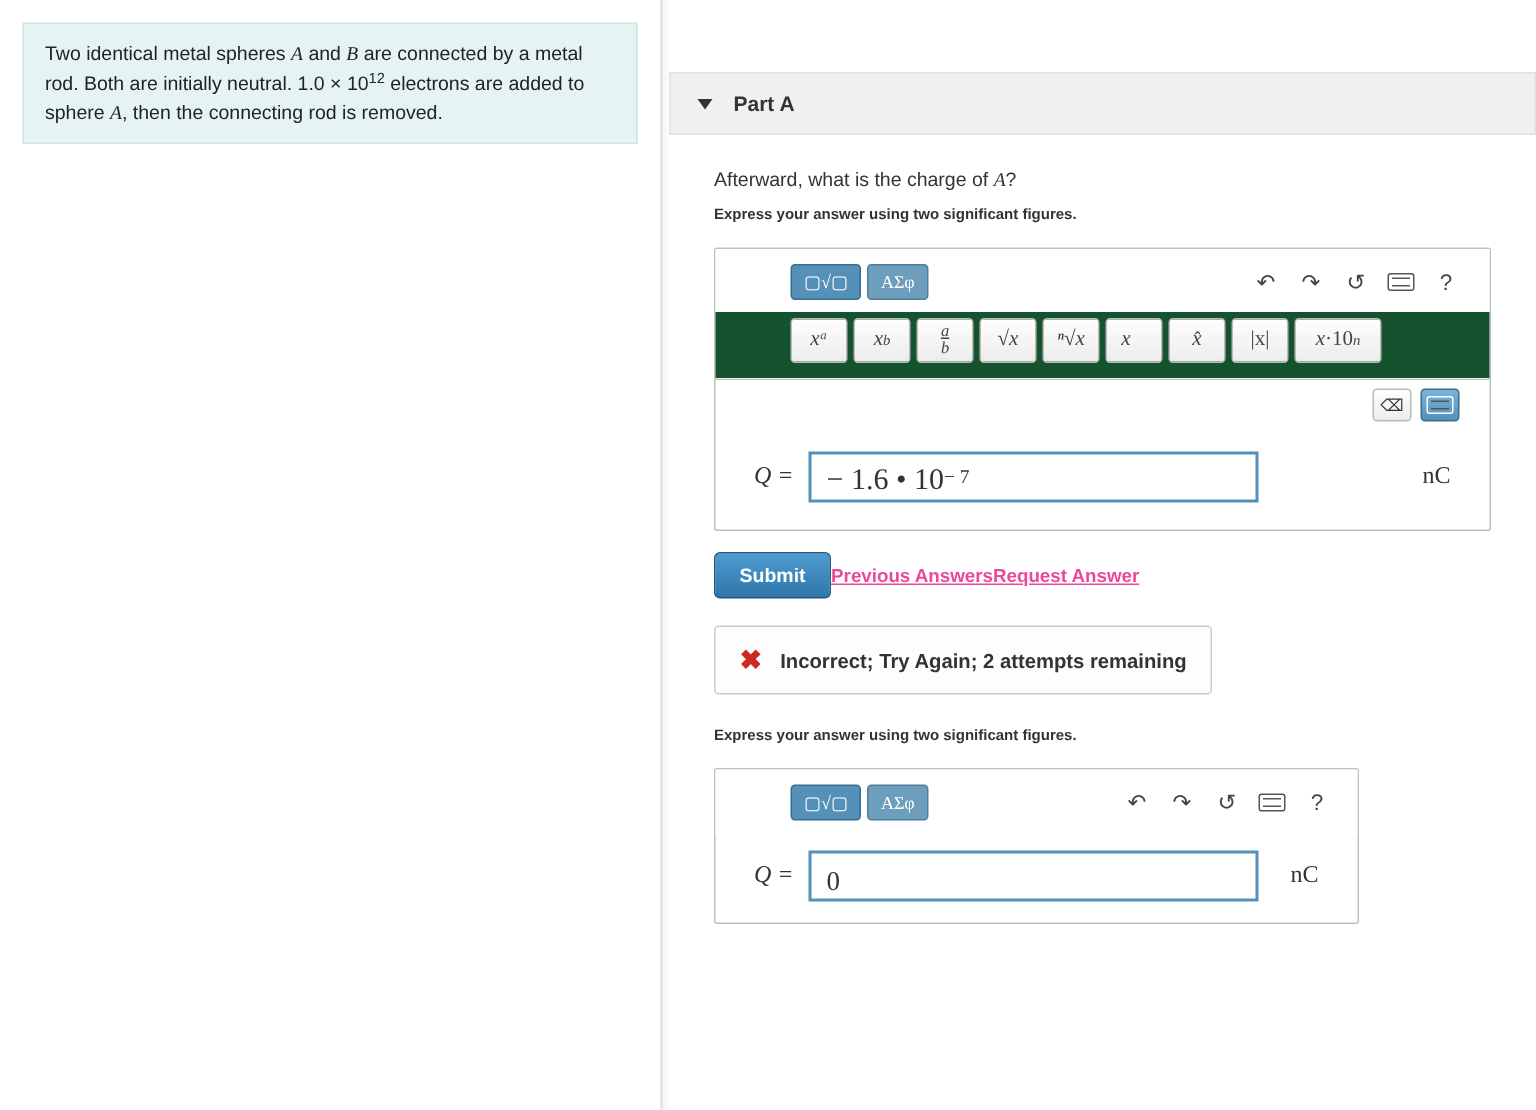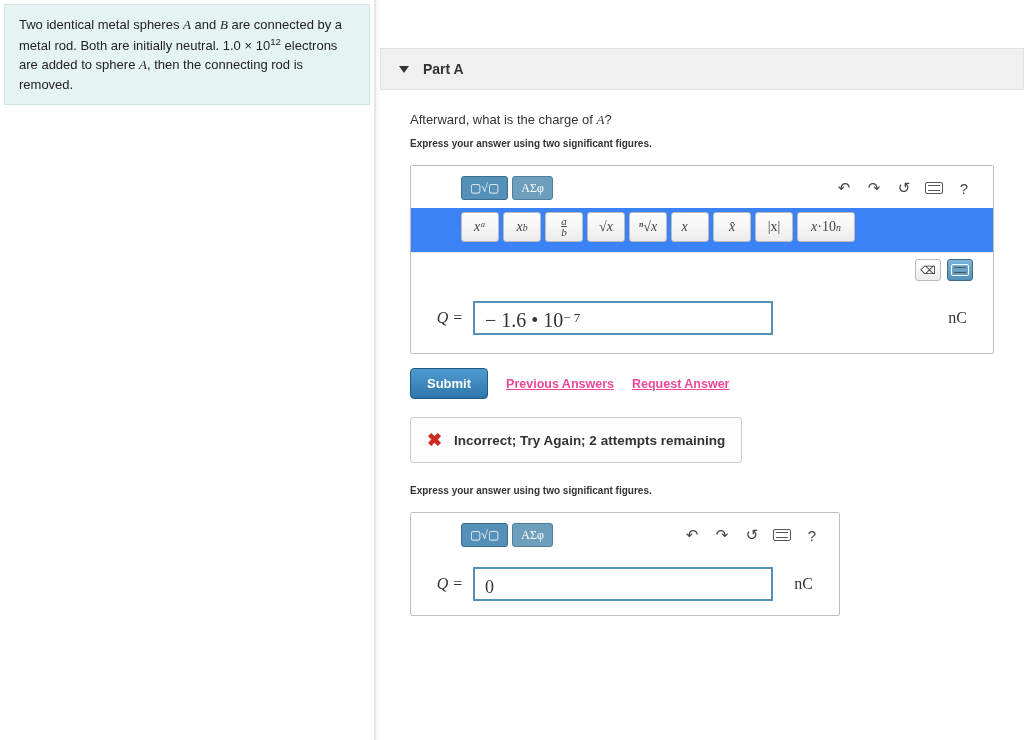--- a/index.html
+++ b/index.html
@@ -7,22 +7,22 @@
     font-family: Arial, Helvetica, sans-serif;
     font-size: 13px;
     color: #333;
     background: #fff;
     width: 1024px;
     height: 740px;
     overflow: hidden;
     display: flex;
   }
   .left-pane {
-    width: 374px;
-    padding: 4px;
+    width: 440px;
+    padding: 15px;
     flex-shrink: 0;
   }
   .problem-box {
     background: #e5f3f2;
     border: 1px solid #d0e5e3;
     padding: 10px 14px;
     font-size: 13px;
     line-height: 1.5;
     color: #222;
   }
@@ -101,21 +101,21 @@
   }
   .tb-spacer { flex: 1; }
   .icon-btn {
     width: 26px; height: 22px;
     display: inline-flex; align-items:center; justify-content:center;
     cursor: pointer;
     font-size: 15px;
     color: #444;
   }
   .eq-toolbar2 {
-    background: #3b82f6;
+    background: #14532d;
     padding: 4px 16px 10px 50px;
     display: flex;
     gap: 4px;
     align-items: center;
     border-bottom: 1px solid #e8e8e8;
   }
   .math-btn {
     border: 1px solid #bbb;
     background: linear-gradient(#fefefe,#ececec);
     border-radius: 3px;
@@ -159,21 +159,21 @@
     font-family: 'Times New Roman', serif;
     font-size: 20px;
     height: 34px;
     flex: 1;
     max-width: 300px;
     display: flex;
     align-items: flex-end;
   }
   .answer-input sup { font-size: 0.65em; position: relative; top: -0.5em; }
   .answer-unit { font-family: 'Times New Roman', serif; font-size: 16px; margin-left: auto; padding-right: 6px;}
-  .action-row { display:flex; align-items:center; gap: 18px; padding: 14px 0 0 0;}
+  .action-row { display:flex; align-items:center; padding: 14px 0 0 0;}
   .submit-btn {
     background: linear-gradient(#4f9bd0,#2e76aa);
     border: 1px solid #1f5a86;
     color: #fff;
     font-weight: bold;
     font-size: 13px;
     border-radius: 4px;
     padding: 7px 16px;
     cursor: pointer;
   }

